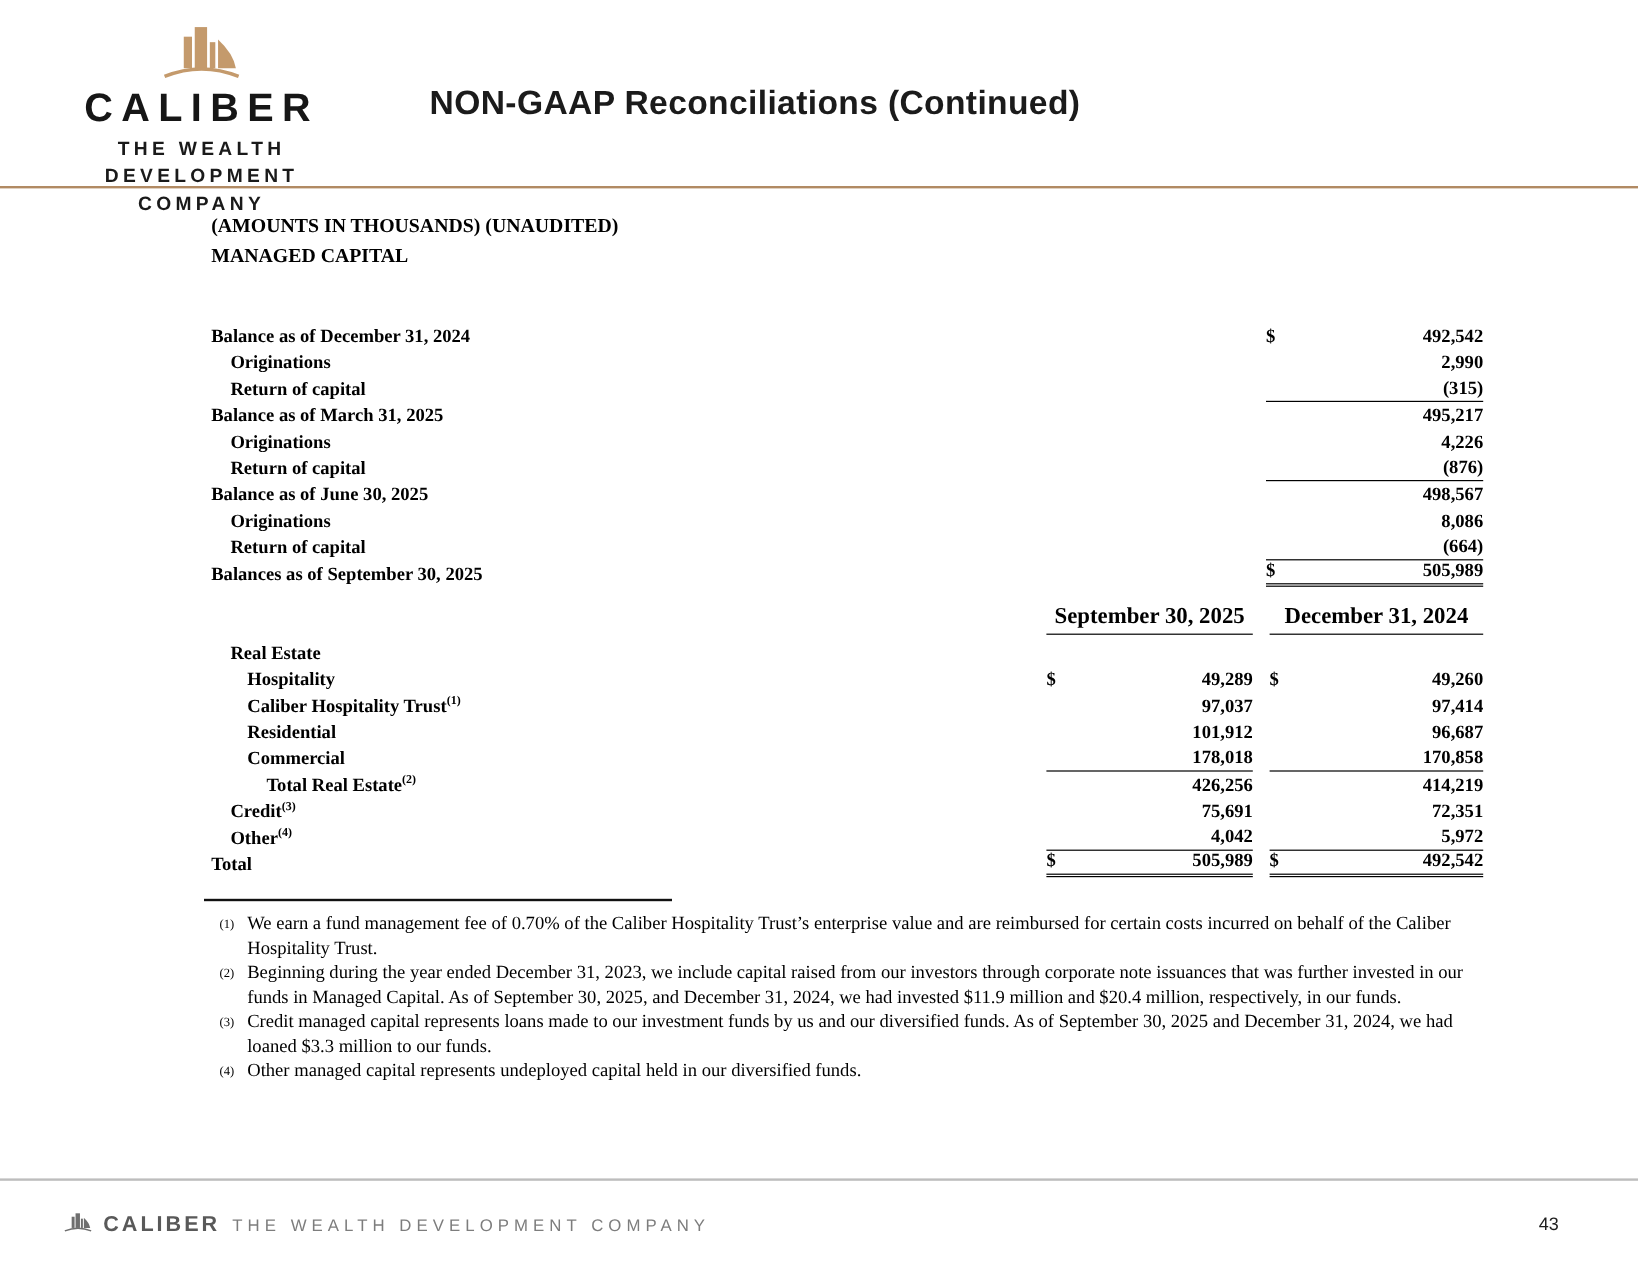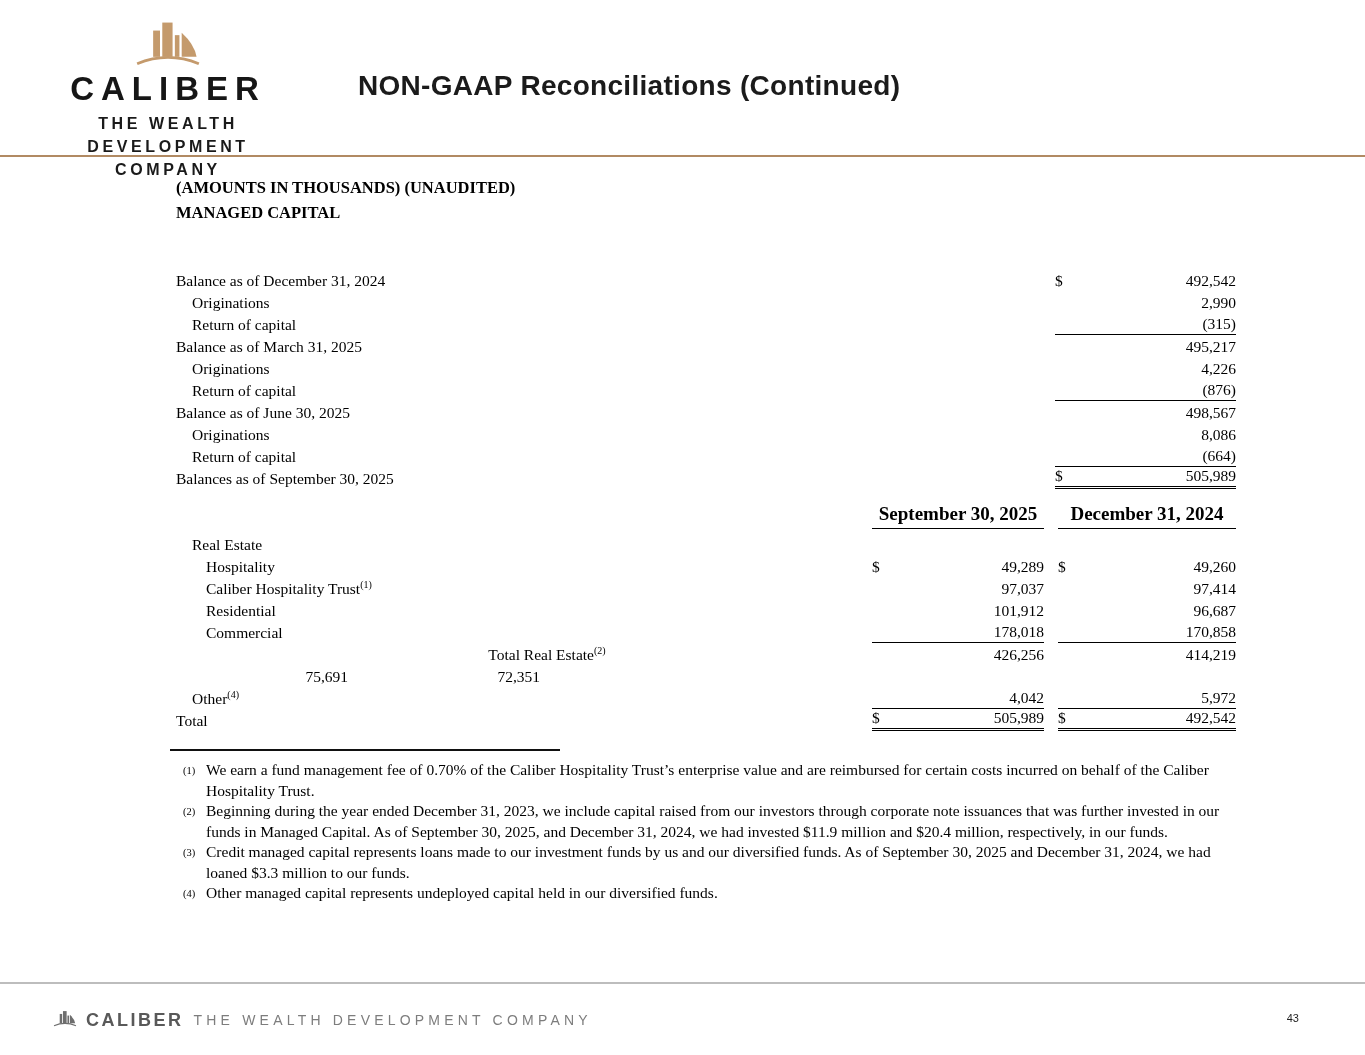--- a/index.html
+++ b/index.html
@@ -28,29 +28,29 @@
     font-family:"Liberation Sans", sans-serif; font-weight:bold;
     font-size:28px; color:#1b1b1b; letter-spacing:0.3px;
   }
   .header-rule { position:absolute; top:155px; left:0; width:1365px; border-top:2px solid #b18a63; }
 
   
   .section-heading { position:absolute; left:176px; top:175px; font-weight:bold; font-size:16.5px; line-height:25px; }
 
   
   .tbl { position:absolute; left:176px; width:1060px; font-size:15.5px; }
-  .row { display:flex; align-items:flex-end; height:22px; line-height:21px; }
+  .row { display:flex; align-items:flex-end; height:22px; line-height:21px;font-weight:bold; }
   .rf-label { flex:1; }
   .rf-val { width:181px; display:flex; justify-content:space-between; }
   .bd-label { flex:1; }
   .bd-val { width:172px; display:flex; justify-content:space-between; }
   .bd-val.dec { width:178px; margin-left:14px; }
   .ind1 { padding-left:16px; }
   .ind2 { padding-left:30px; }
-  .ind3 { padding-left:46px;text-align:center; }
+  .ind3 { padding-left:46px; }
   .rule-s { border-bottom:1.5px solid #000; }
   .rule-d { border-bottom:3px double #000; }
   sup { font-size:10px; line-height:0; }
 
   .bd-head { display:flex; align-items:flex-end; margin-bottom:4px; }
   .bd-head .spacer { flex:1; }
   .bd-head .hcell {
     width:172px; text-align:center; font-weight:bold; font-size:19px;
     padding-bottom:3px; border-bottom:1.5px solid #000;
   }
@@ -66,21 +66,21 @@
   
   .footer-rule { position:absolute; top:982px; left:0; width:1365px; border-top:2px solid #bdbdbd; }
   .footer-logo {
     position:absolute; left:52px; top:1008px; display:flex; align-items:center;
     font-family:"Liberation Sans", sans-serif;
   }
   .footer-brand { font-weight:bold; font-size:18px; letter-spacing:2.5px; color:#595959; margin:0 10px 0 8px; }
   .footer-tagline { font-size:14px; letter-spacing:4.2px; color:#7d7d7d; }
   .page-number {
     position:absolute; right:66px; top:1012px;
-    font-family:"Liberation Sans", sans-serif; font-size:11px; color:#1f1f1f;
+    font-family:"Liberation Sans", sans-serif; font-size:15px; color:#1f1f1f;
   }
 </style>
 </head>
 <body>
 
 <div class="logo-block">
   <span class="logo-icon">
     <svg width="76" height="48" viewBox="0 0 64 42">
       <g fill="#c49a6c">
         <rect x="19" y="11" width="6" height="23"></rect>
@@ -245,20 +245,21 @@
     <div class="bd-val">
         <span></span>
         <span>426,256</span>
       </div>
     <div class="bd-val dec">
         <span></span>
         <span>414,219</span>
       </div>
   </div>
   <div class="row">
+    <div class="bd-label ind1"><span>Credit</span><sup>(3)</sup></div>
     <div class="bd-val">
         <span></span>
         <span>75,691</span>
       </div>
     <div class="bd-val dec">
         <span></span>
         <span>72,351</span>
       </div>
   </div>
   <div class="row">

